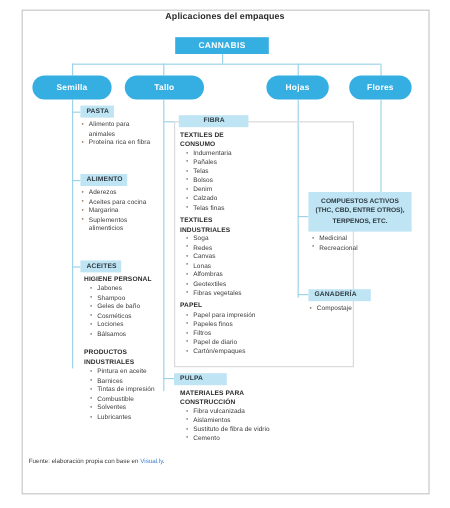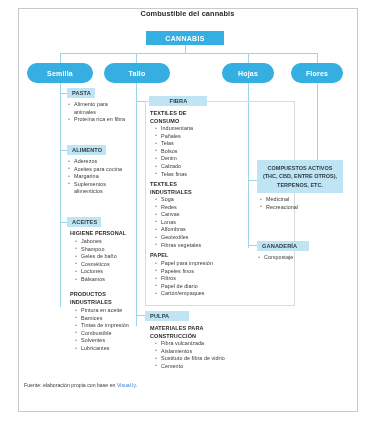--- a/index.html
+++ b/index.html
@@ -113,21 +113,21 @@
     color: #3a3a3a;
   }
   .footer a { color: #3b7fd4; text-decoration: none; }
 </style>
 </head>
 <body>
 
 <div id="canvas">
   <div class="frame"></div>
 
-  <div class="title">Combustible del cannabis</div>
+  <div class="title">Aplicaciones del empaques</div>
 
   <div class="ln lnv" style="left:185px; top:45px; height:8px;"></div>
 
   <div class="ln lnh" style="left:60px; top:53px; width:257px;"></div>
 
   <div class="ln lnv" style="left:60px; top:53px; height:10px;"></div>
   <div class="ln lnv" style="left:136px; top:53px; height:10px;"></div>
   <div class="ln lnv" style="left:248px; top:53px; height:10px;"></div>
   <div class="ln lnv" style="left:317px; top:53px; height:10px;"></div>
 

